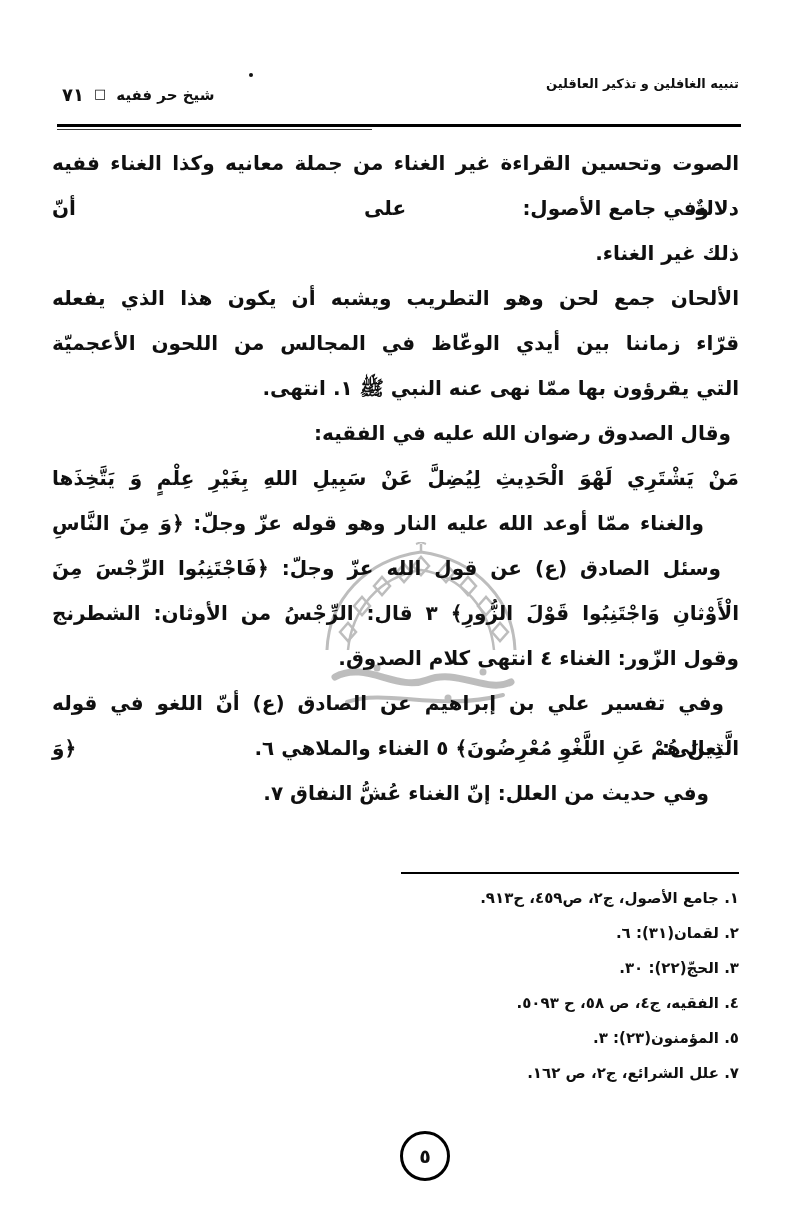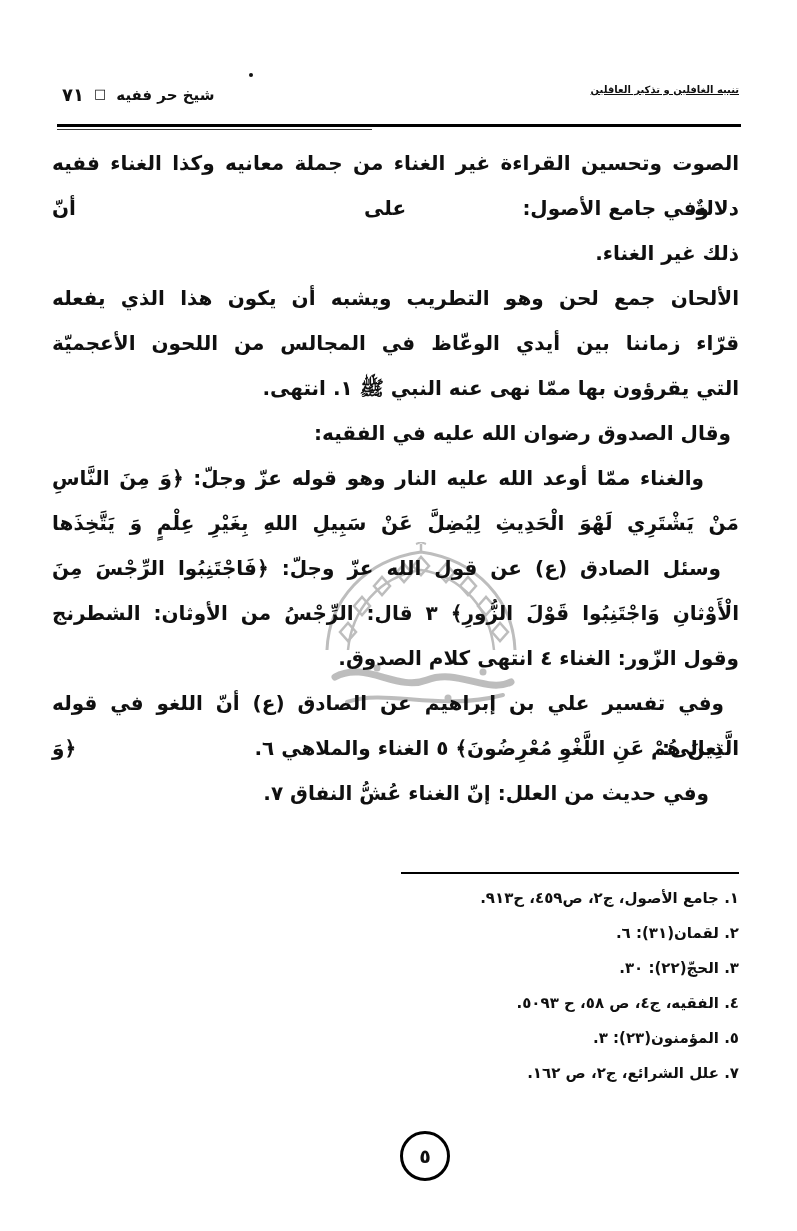--- a/index.html
+++ b/index.html
@@ -7,22 +7,22 @@
     position:relative;
     width:797px;height:1231px;
     background:#ffffff;
     overflow:hidden;
     font-family:"DejaVu Sans",sans-serif;
     color:#101010;
     direction:rtl;
   }
   
   .hdr-title{
-    position:absolute;top:84px;right:58px;
-    font-size:10px;font-weight:bold;letter-spacing:0;text-decoration:underline;
+    position:absolute;top:76px;right:58px;
+    font-size:13px;font-weight:bold;letter-spacing:0;
   }
   .hdr-left{
     position:absolute;top:84px;left:62px;
     display:flex;flex-direction:row;align-items:center;gap:10px;
     direction:rtl;font-weight:bold;
   }
   .hdr-author{font-size:15px;}
   .hdr-box{font-size:13px;position:relative;top:-1px;}
   .hdr-pagenum{font-size:18px;}
   .hdr-rule{
@@ -113,22 +113,22 @@
   </svg>
 
   <div class="body">
     <div class="bl j">الصوت وتحسين القراءة غير الغناء من جملة معانيه وكذا الغناء ففيه دلالةٌ على أنّ</div>
     <div class="bl r ind30">وفي جامع الأصول:</div>
     <div class="bl r">ذلك غير الغناء.</div>
     <div class="bl j">الألحان جمع لحن وهو التطريب ويشبه أن يكون هذا الذي يفعله</div>
     <div class="bl j">قرّاء زماننا بين أيدي الوعّاظ في المجالس من اللحون الأعجميّة</div>
     <div class="bl r">التي يقرؤون بها ممّا نهى عنه النبي ﷺ ١. انتهى.</div>
     <div class="bl r ind8">وقال الصدوق رضوان الله عليه في الفقيه:</div>
+    <div class="bl j">مَنْ يَشْتَرِي لَهْوَ الْحَدِيثِ لِيُضِلَّ عَنْ سَبِيلِ اللهِ بِغَيْرِ عِلْمٍ وَ يَتَّخِذَها</div>
     <div class="bl j ind35">والغناء ممّا أوعد الله عليه النار وهو قوله عزّ وجلّ: ﴿وَ مِنَ النَّاسِ</div>
-    <div class="bl j">مَنْ يَشْتَرِي لَهْوَ الْحَدِيثِ لِيُضِلَّ عَنْ سَبِيلِ اللهِ بِغَيْرِ عِلْمٍ وَ يَتَّخِذَها</div>
     <div class="bl j ind18">وسئل الصادق (ع) عن قول الله عزّ وجلّ: ﴿فَاجْتَنِبُوا الرِّجْسَ مِنَ</div>
     <div class="bl j">الْأَوْثانِ وَاجْتَنِبُوا قَوْلَ الزُّورِ﴾ ٣ قال: الرِّجْسُ من الأوثان: الشطرنج</div>
     <div class="bl r">وقول الزّور: الغناء ٤ انتهى كلام الصدوق.</div>
     <div class="bl j ind15">وفي تفسير علي بن إبراهيم عن الصادق (ع) أنّ اللغو في قوله تعالى: ﴿وَ</div>
     <div class="bl r">الَّذِينَ هُمْ عَنِ اللَّغْوِ مُعْرِضُونَ﴾ ٥ الغناء والملاهي ٦.</div>
     <div class="bl r ind30">وفي حديث من العلل: إنّ الغناء عُشُّ النفاق ٧.</div>
   </div>
 
   <div class="fn-rule"></div>
   <div class="fns">

